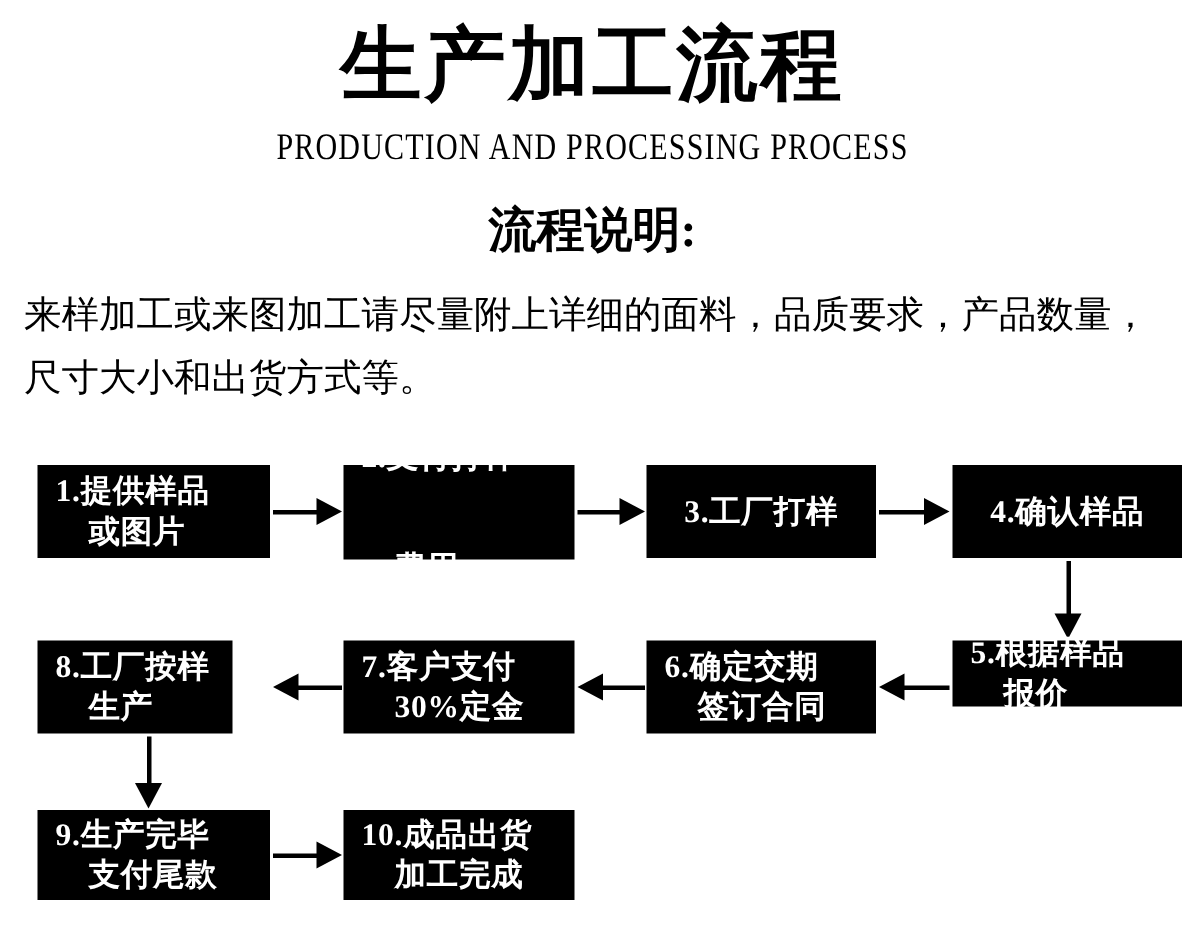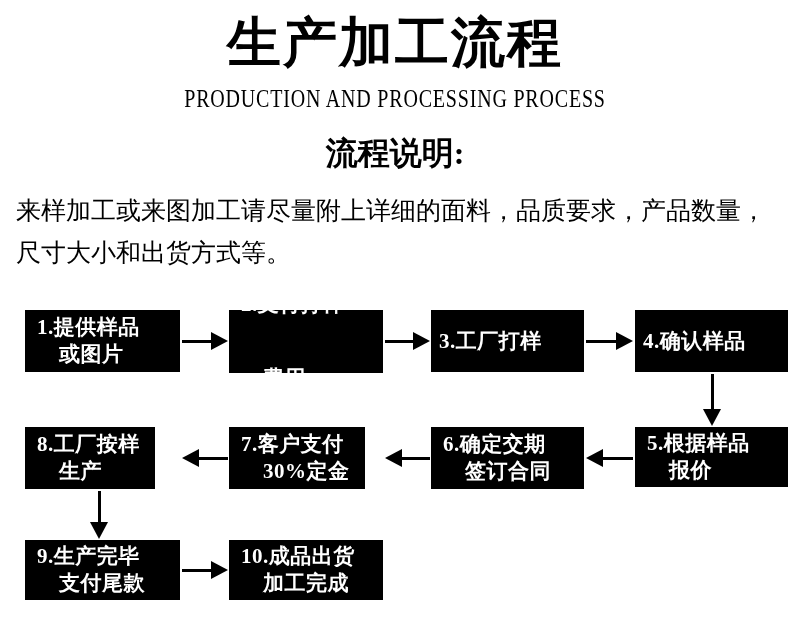--- a/index.html
+++ b/index.html
@@ -93,21 +93,21 @@
     padding: 4px 8px;
     letter-spacing: 0.5px;
   }
   .box .ln {
     display: block;
     white-space: nowrap;
   }
   .box.indent .ln1 { text-align: left; padding-left: 4px; }
   .box.indent .ln2 { text-align: left; padding-left: 26px; }
   .box.single { justify-content: center; }
-  .box.single .ln { text-align: left; }
+  .box.single .ln { text-align: center; }
 
   
   .arrow-h, .arrow-v {
     position: absolute;
   }
   .arrow-h .shaft {
     position: absolute;
     left: 0;
     top: 50%;
     height: 3px;
@@ -197,41 +197,41 @@
 
   <div class="box single" style="left:624px; top:310px; width:153px; height:62px;">
     <span class="ln">4.确认样品</span>
   </div>
 
   <div class="arrow-v down" style="left:692px; top:374px; width:18px; height:52px;">
     <span class="shaft" style="height:38px;"></span>
     <span class="head"></span>
   </div>
 
-  <div class="box indent" style="left:624px; top:427px; width:153px; height:60px;">
+  <div class="box indent" style="left:624px; top:427px; width:153px; height:44px;">
     <span class="ln ln1">5.根据样品</span>
     <span class="ln ln2">报价</span>
   </div>
 
   <div class="arrow-h left" style="left:575px; top:449px; width:47px; height:18px;">
     <span class="head"></span>
     <span class="shaft" style="left:14px; width:33px;"></span>
   </div>
 
   <div class="box indent" style="left:420px; top:427px; width:153px; height:62px;">
     <span class="ln ln1">6.确定交期</span>
     <span class="ln ln2">签订合同</span>
   </div>
 
   <div class="arrow-h left" style="left:374px; top:449px; width:45px; height:18px;">
     <span class="head"></span>
     <span class="shaft" style="left:14px; width:31px;"></span>
   </div>
 
-  <div class="box indent" style="left:218px; top:427px; width:136px; height:62px;">
+  <div class="box indent" style="left:218px; top:427px; width:154px; height:62px;">
     <span class="ln ln1">7.客户支付</span>
     <span class="ln ln2">30%定金</span>
   </div>
 
   <div class="arrow-h left" style="left:171px; top:449px; width:46px; height:18px;">
     <span class="head"></span>
     <span class="shaft" style="left:14px; width:32px;"></span>
   </div>
 
   <div class="box indent" style="left:14px; top:427px; width:130px; height:62px;">

